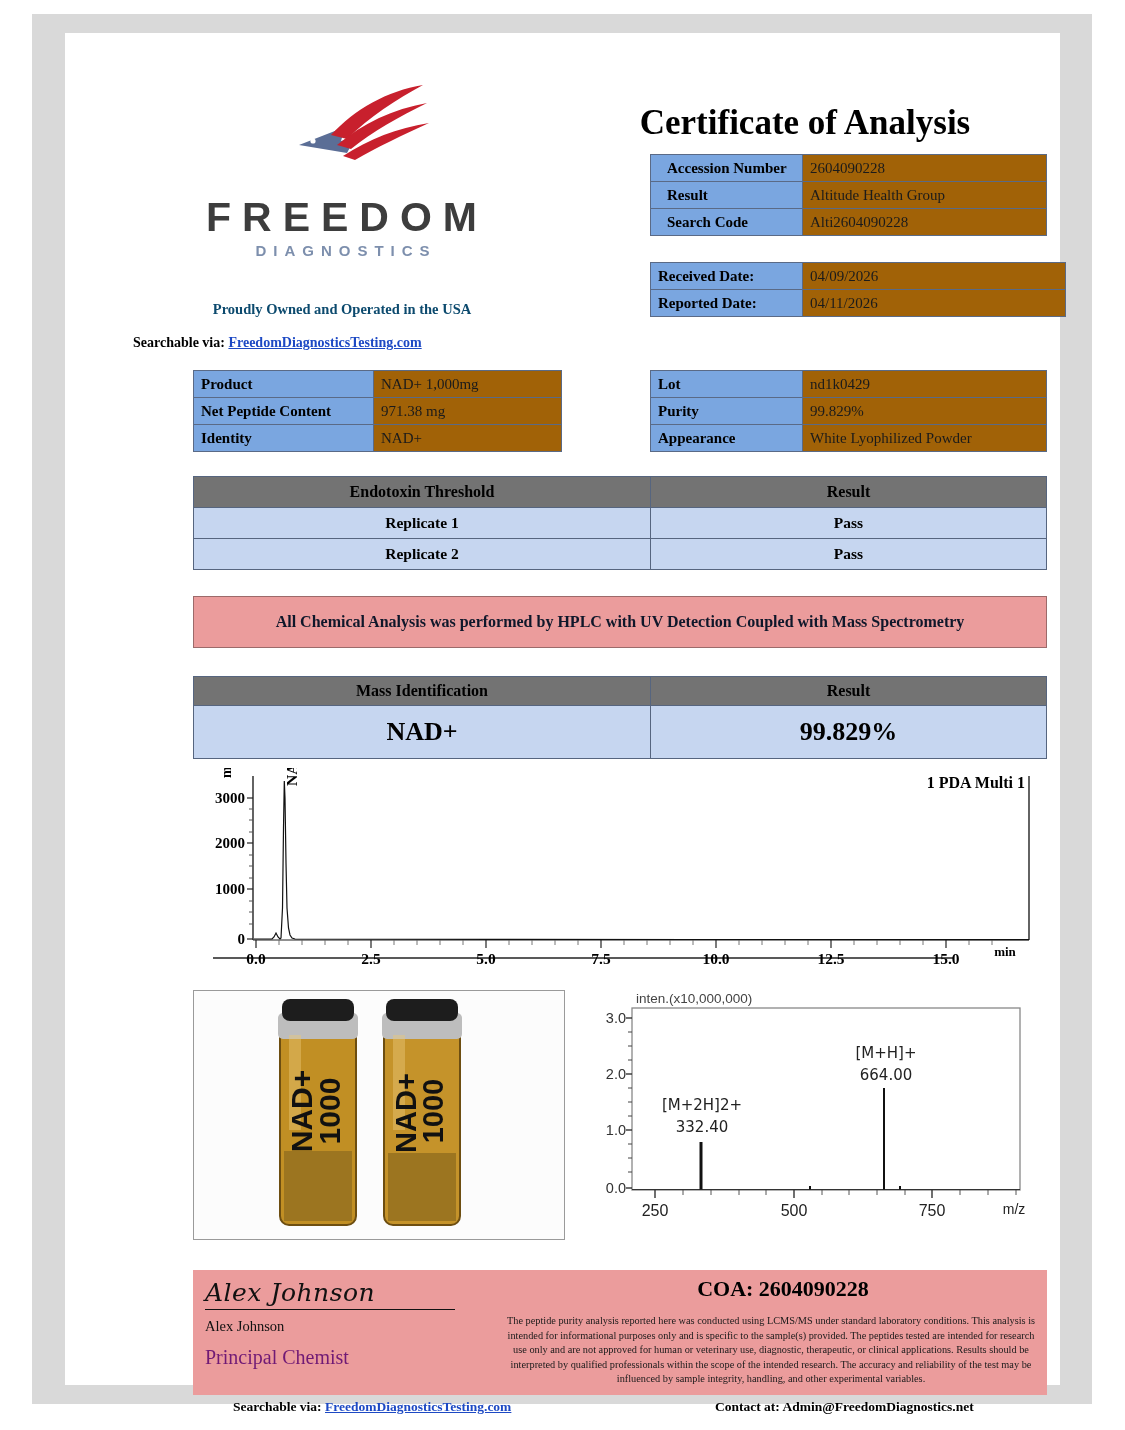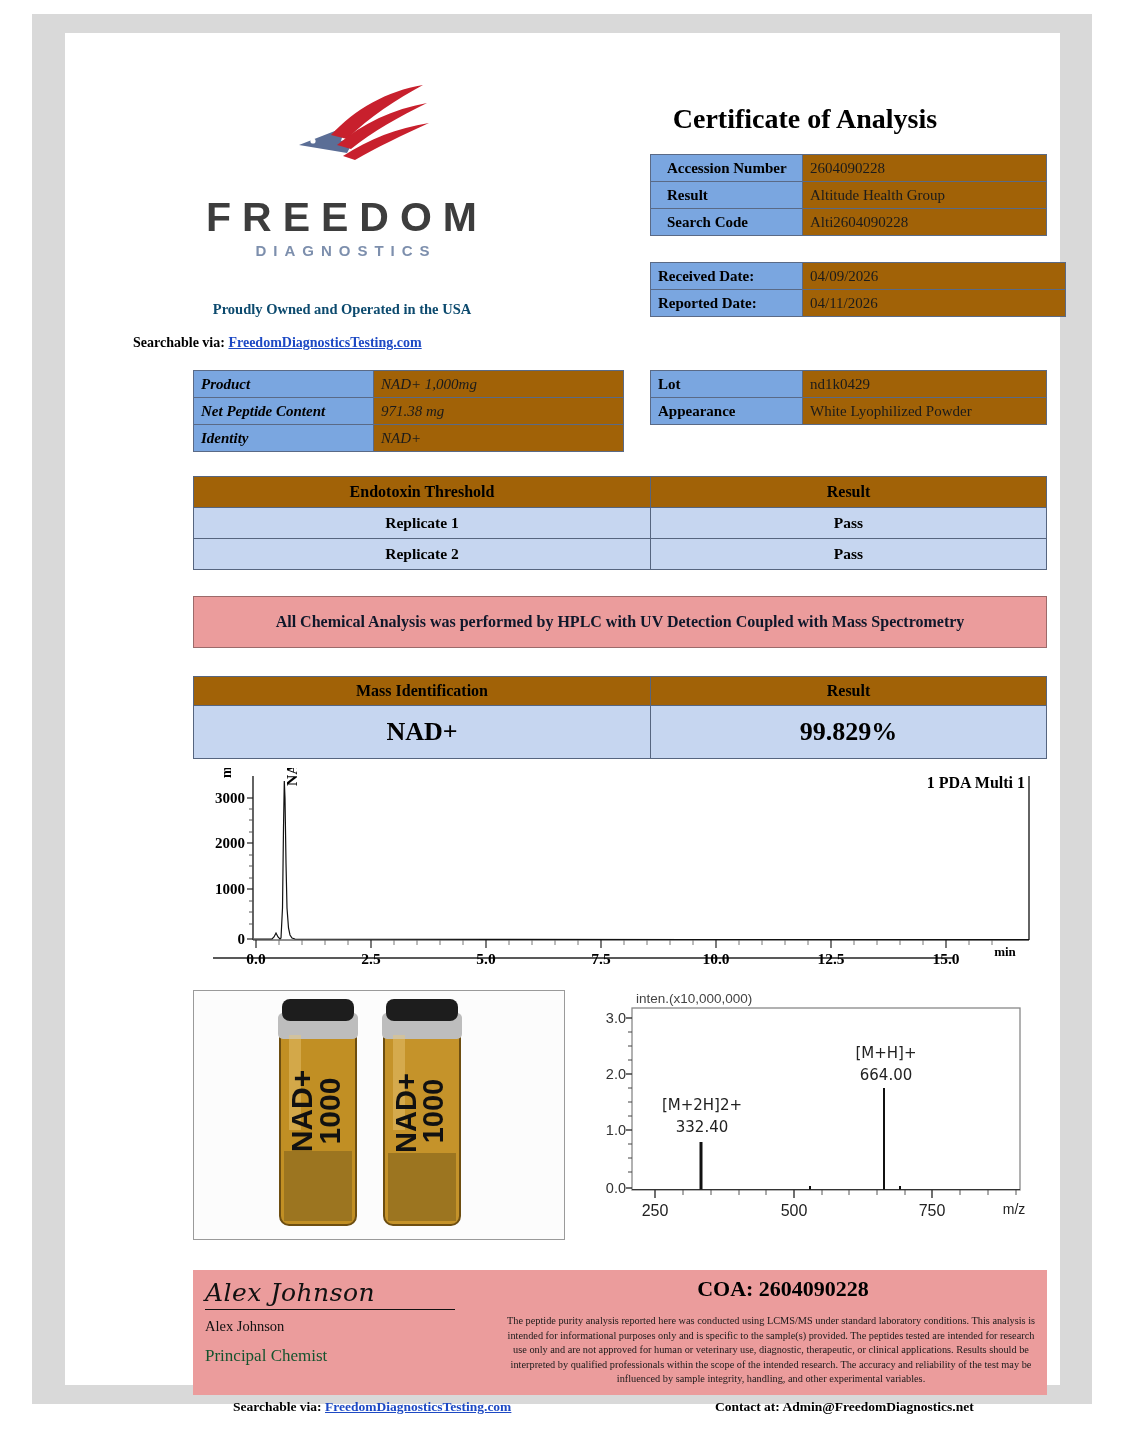--- a/index.html
+++ b/index.html
@@ -33,50 +33,50 @@
     font-family:"Liberation Sans", sans-serif;
     font-weight:700; font-size:15px; letter-spacing:7px;
     color:#7d8fad; margin-top:1px; padding-left:8px;
   }
   .usa-line { font-weight:700; font-size:14.5px; color:#0c4a6e; margin-top:42px; }
   .search-line { font-weight:700; font-size:14px; color:#000; margin-top:17px; text-align:left; padding-left:6px; }
   .search-line a { color:#1d49c4; text-decoration:underline; }
 
   .coa-title {
     position:absolute; left:520px; top:70px; width:440px;
-    text-align:center; font-size:28px; font-weight:700; color:#000;
+    text-align:center; font-size:35px; font-weight:700; color:#000;
   }
 
   
   table { border-collapse:collapse; }
   .kvtable { position:absolute; }
   .kvtable td {
     border:1.3px solid #5a6a86;
     font-size:15px; padding:3px 7px; height:27px; vertical-align:middle;
   }
   .k { background:#7aa6e0; font-weight:700; color:#000; }
   .v { background:#a16207; color:#1b1b1b; }
 
   #tbl-accession { left:585px; top:121px; width:397px; }
   #tbl-accession td.k { width:152px;padding-left:16px; }
   #tbl-dates { left:585px; top:229px; width:416px; }
   #tbl-dates td.k { width:152px; }
-  #tbl-product { left:128px; top:337px; width:431px;font-style:italic; }
+  #tbl-product { left:128px; top:337px; width:369px; }
   #tbl-product td.k { width:180px; }
   #tbl-lot { left:585px; top:337px; width:397px; }
   #tbl-lot td.k { width:152px; }
 
   
   .wide { position:absolute; left:128px; width:854px; }
   .wide td {
     border:1.6px solid #56657f; text-align:center; font-weight:700;
     color:#000; height:31px;
   }
   .wide td.col1 { width:457px; }
-  .wide .hdrrow td { background:#a16207; font-size:16px; }
+  .wide .hdrrow td { background:#737373; font-size:16px; }
   .wide .datarow td { background:#c6d6f0; font-size:15.5px; }
   #tbl-endotoxin { top:443px; }
   #tbl-mass { top:643px; }
   #tbl-mass .hdrrow td { height:29px; }
   #tbl-mass .bigrow td { background:#c6d6f0; font-size:26px; height:53px; }
 
   .banner {
     position:absolute; left:128px; top:563px; width:854px; height:52px;
     background:#eb9c9c; border:1.6px solid #9c6a6a;
     display:flex; align-items:center; justify-content:center;
@@ -103,21 +103,21 @@
     position:absolute; left:128px; top:1237px; width:854px; height:125px;
     background:#eb9c9c;
   }
   .sig {
     position:absolute; left:12px; top:8px; width:250px;
     font-family:"DejaVu Serif", serif; font-style:italic;
     font-size:25px; color:#111; border-bottom:1.6px solid #111;
     padding-bottom:2px; letter-spacing:0.5px;
   }
   .sig-name { position:absolute; left:12px; top:48px; font-size:14.5px; color:#111; }
-  .sig-role { position:absolute; left:12px; top:76px; font-size:17px; color:#14532d; }
+  .sig-role { position:absolute; left:12px; top:76px; font-size:20px; color:#701a75; }
   .coa-num {
     position:absolute; left:330px; top:6px; width:520px;
     text-align:center; font-size:22px; font-weight:700; color:#000;
   }
   .disclaimer {
     position:absolute; left:312px; top:44px; width:532px;
     font-size:10.3px; line-height:1.42; color:#1a1a1a; text-align:center;
   }
   .botline { position:absolute; top:1366px; font-weight:700; font-size:13.5px; color:#000; }
   .botline a { color:#1d49c4; text-decoration:underline; }
@@ -194,20 +194,24 @@
       <td class="v">NAD+</td>
     </tr>
   </tbody>
     </table>
 
   <table class="kvtable" id="tbl-lot">
     <tbody>
         <tr>
       <td class="k">Lot</td>
       <td class="v">nd1k0429</td>
+    </tr>
+    <tr>
+      <td class="k">Purity</td>
+      <td class="v">99.829%</td>
     </tr>
     <tr>
       <td class="k">Appearance</td>
       <td class="v">White Lyophilized Powder</td>
     </tr>
   </tbody>
     </table>
 
   <table class="wide" id="tbl-endotoxin">
     <tbody>

